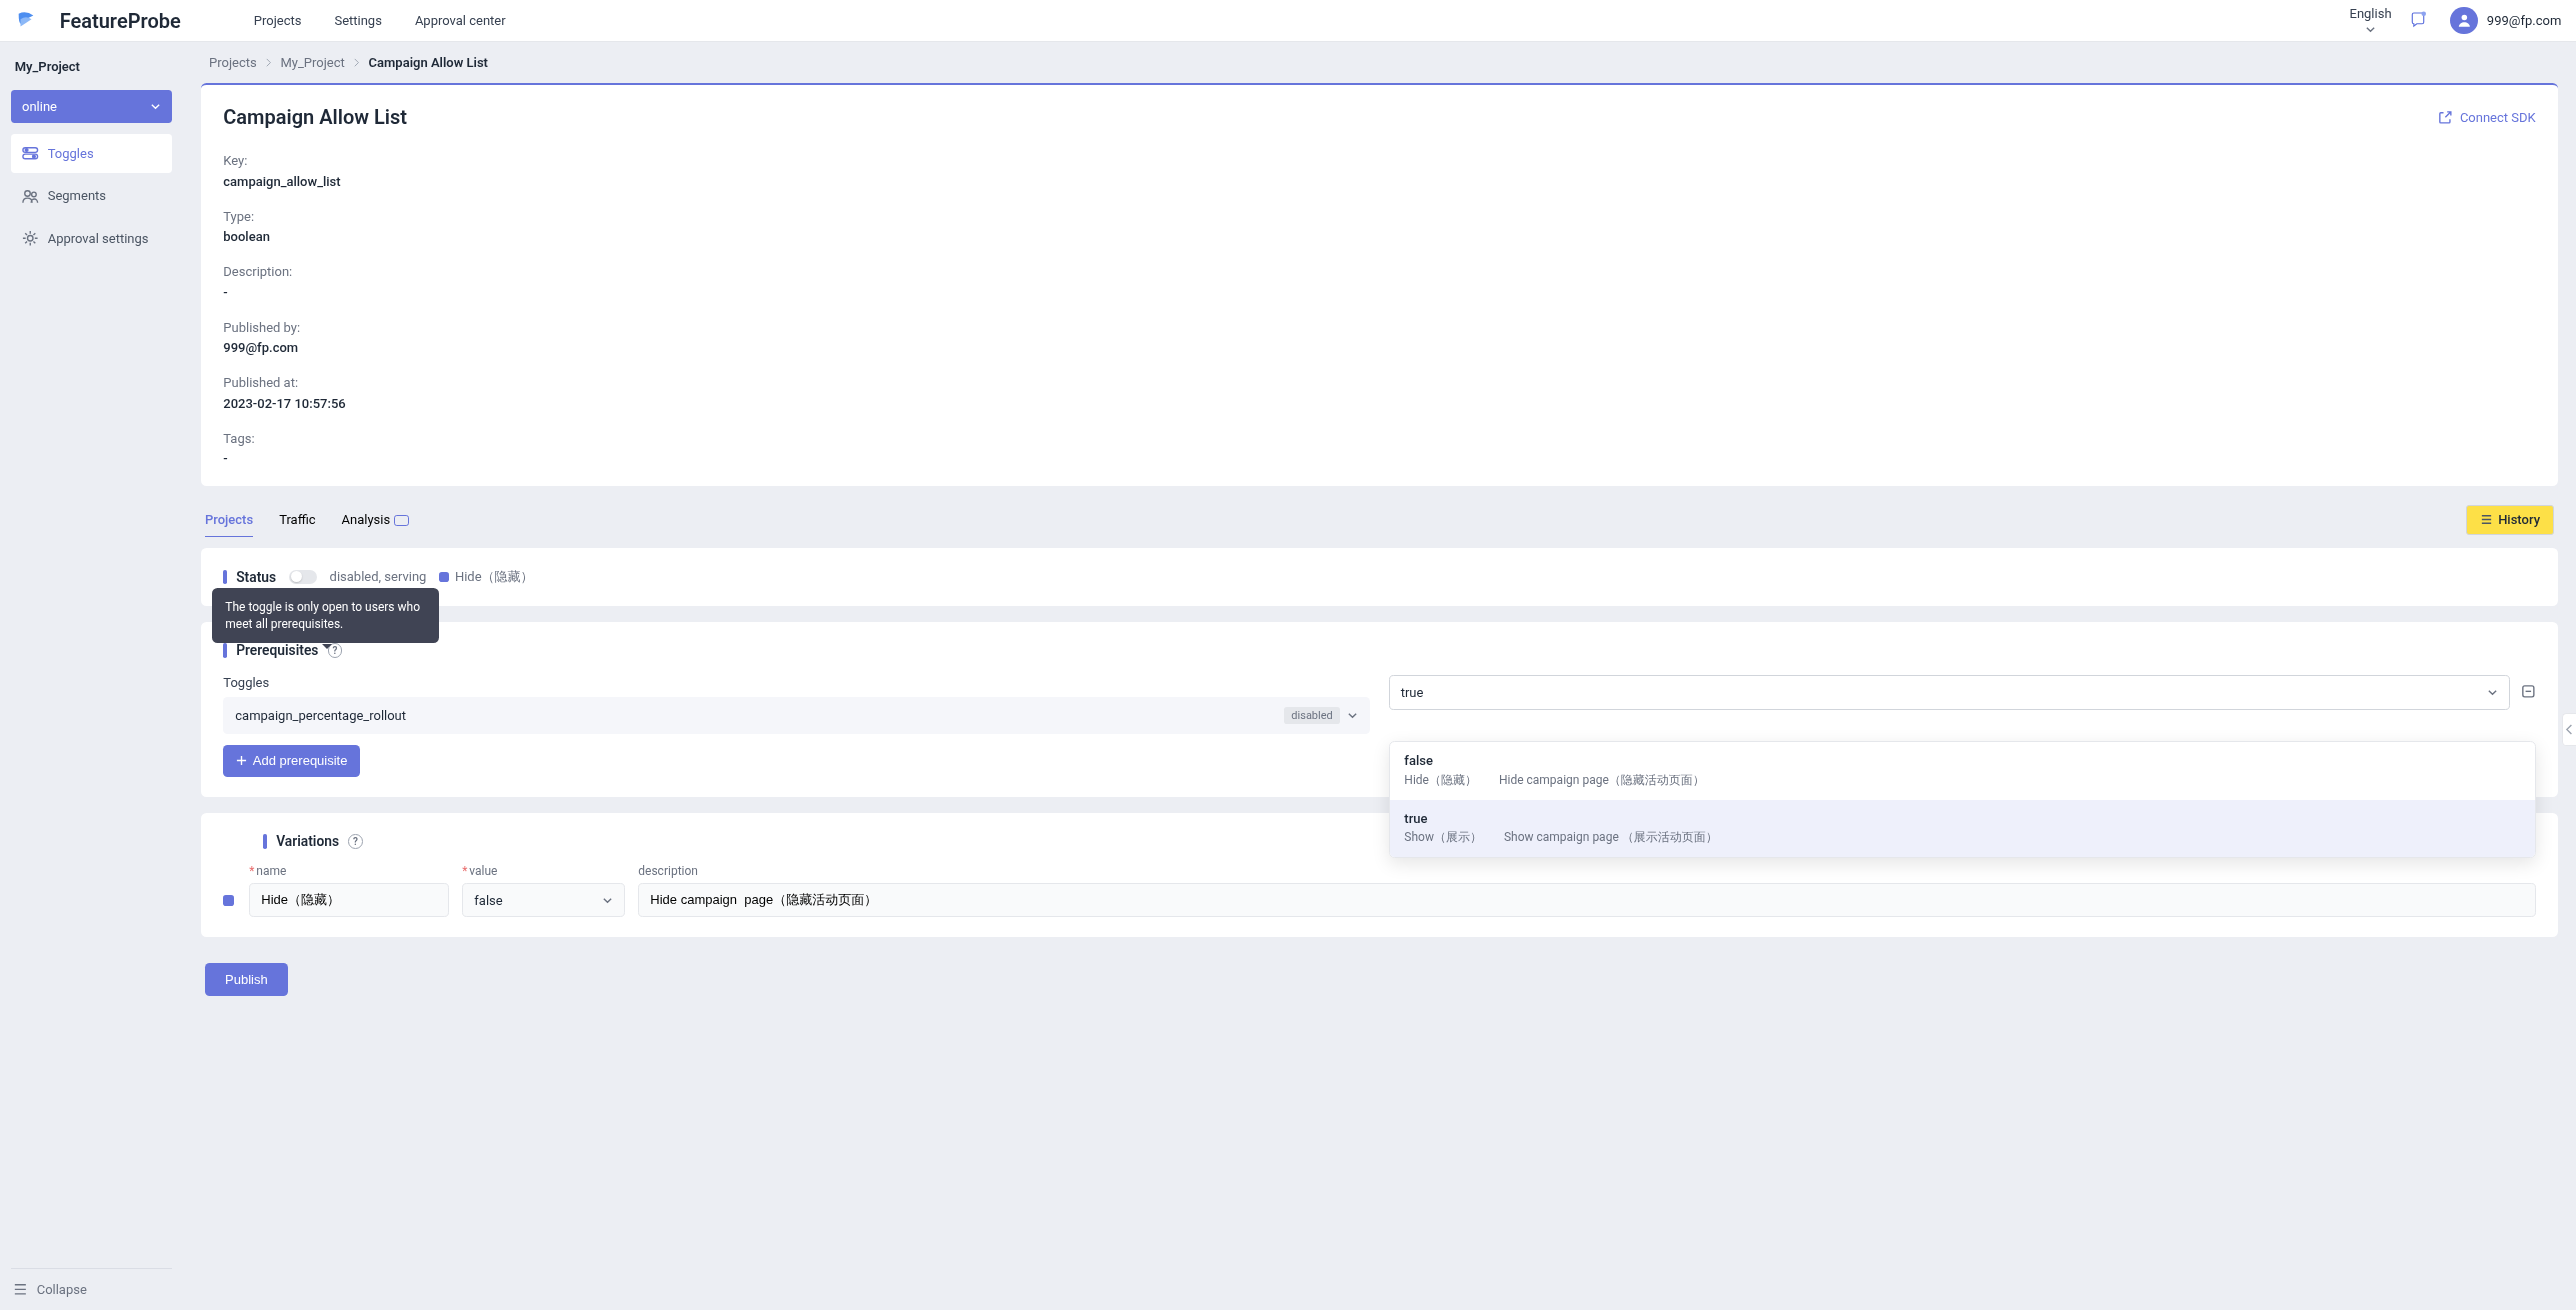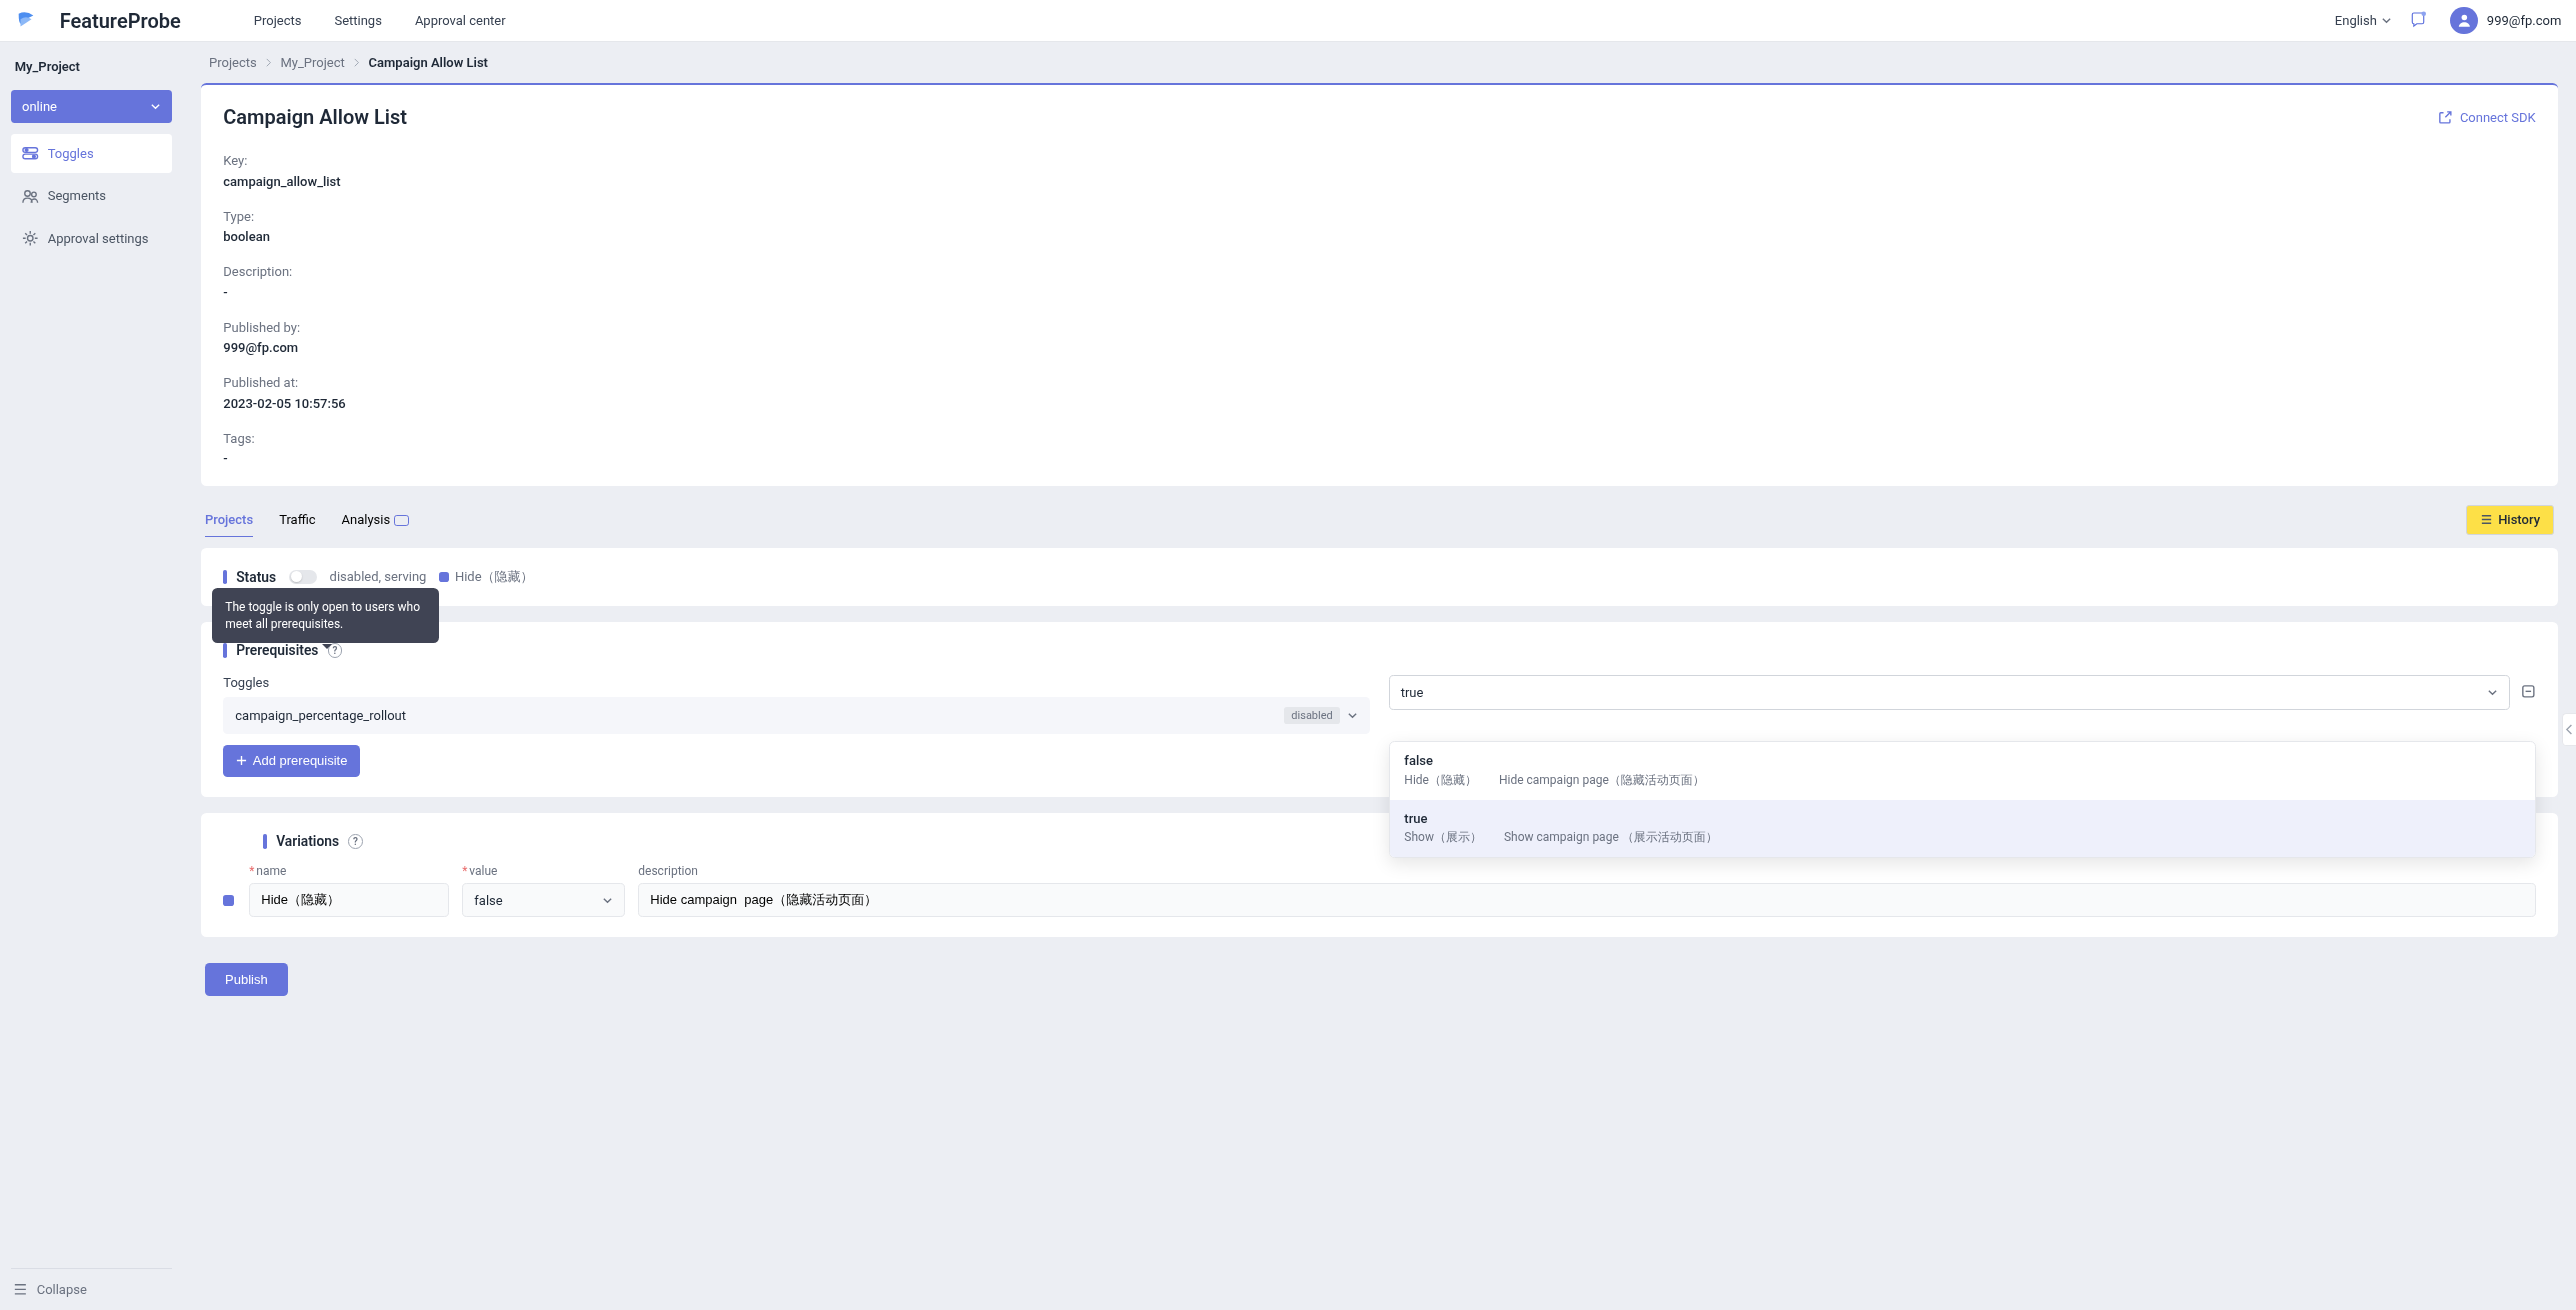--- a/index.html
+++ b/index.html
@@ -5,21 +5,21 @@
 * { box-sizing: border-box; margin: 0; padding: 0; }
 body { font-family: -apple-system, BlinkMacSystemFont, "Segoe UI", Roboto, sans-serif; background: #fff; color: #1f2937; font-size: 13px; }
 a { text-decoration: none; color: inherit; }
 
 .topbar { height: 42px; display: flex; align-items: center; padding: 0 14.7px; border-bottom: 0.9px solid #e5e7eb; }
 .logo { display: flex; align-items: center; gap: 23px; font-weight: 600; font-size: 20px; margin-right: 73px; }
 .logo svg { width: 22px; height: 22px; }
 .topnav { display: flex; gap: 33px; }
 .topnav-item { color: #374151; cursor: pointer; }
 .spacer { flex: 1; }
-.lang { display: flex; align-items: center; gap: 3.7px; color: #374151; margin-right: 18.3px; cursor: pointer; }
+.lang { display: flex; align-items: center; gap: 3.7px; color: #374151; margin-right: 18.3px; cursor: pointer; flex-direction: column; }
 .help-icon { margin-right: 22px; cursor: pointer; }
 .user { display: flex; align-items: center; gap: 9.2px; }
 .avatar { width: 27.5px; height: 27.5px; border-radius: 50%; background: #6674db; display: flex; align-items: center; justify-content: center; }
 .avatar svg { width: 14.7px; height: 14.7px; }
 
 .layout { display: flex; height: calc(100vh - 42px); }
 .sidebar { width: 183px; background: #eceef3; display: flex; flex-direction: column; padding: 16.5px 11px 0; position: relative; }
 .proj-name { font-weight: 600; margin: 0 3.7px 16.5px; }
 .env-select { background: #6674db; color: #fff; border-radius: 3.7px; padding: 9.2px 11px; display: flex; justify-content: space-between; align-items: center; cursor: pointer; margin-bottom: 11px; }
 .side-item { display: flex; align-items: center; gap: 9.2px; padding: 11px 11px; border-radius: 3.7px; cursor: pointer; color: #4b5563; margin-bottom: 3.7px; }
@@ -220,21 +220,21 @@
         <div>
             <div class="meta-label">Description:</div>
             <div class="meta-value">-</div>
           </div>
         <div>
             <div class="meta-label">Published by:</div>
             <div class="meta-value">999@fp.com</div>
           </div>
         <div>
             <div class="meta-label">Published at:</div>
-            <div class="meta-value">2023-02-05 10:57:56</div>
+            <div class="meta-value">2023-02-17 10:57:56</div>
           </div>
         <div>
             <div class="meta-label">Tags:</div>
             <div class="meta-value">-</div>
           </div>
       </div>
     </div>
 
     <div class="tabs-row">
       <div class="tab active">Projects</div>

